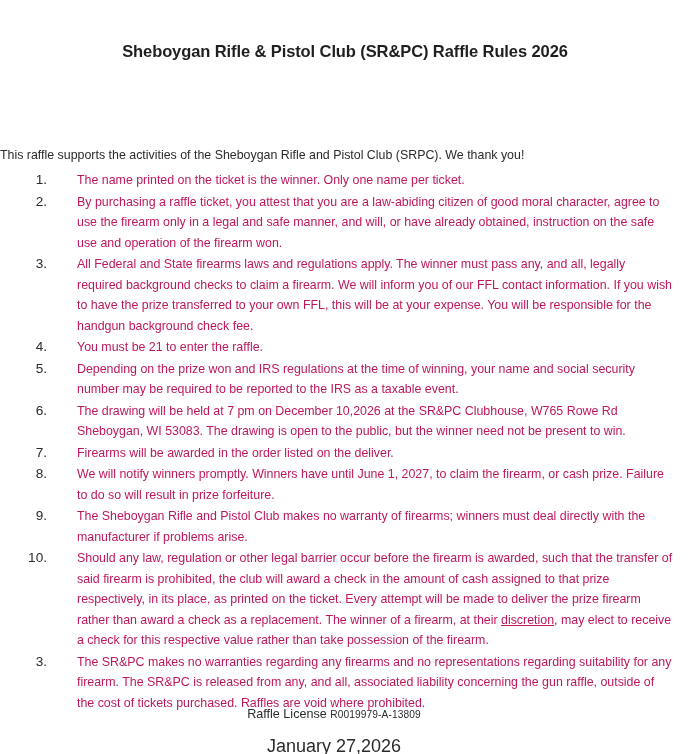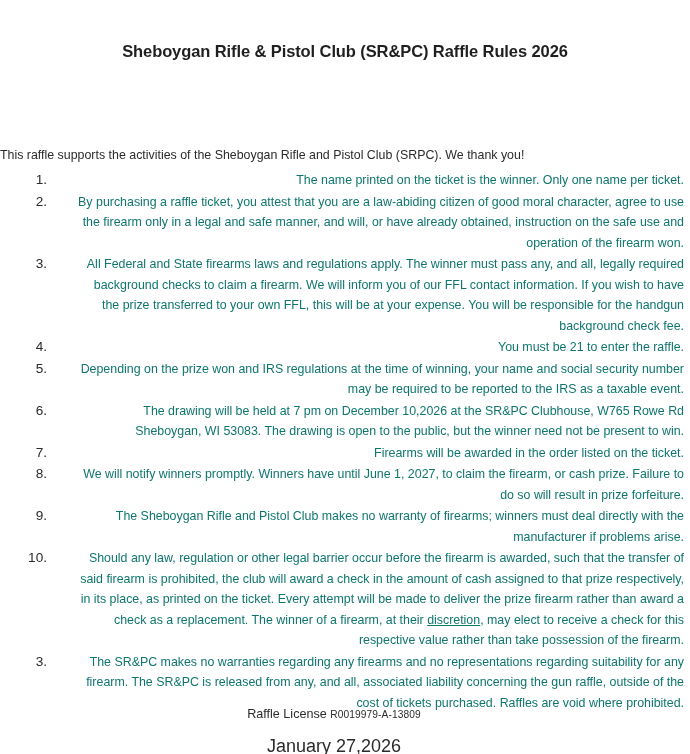--- a/index.html
+++ b/index.html
@@ -66,26 +66,26 @@
     flex: 0 0 55px;
     text-align: right;
     padding-right: 8px;
     box-sizing: border-box;
     font-size: 13.6px;
     line-height: 20.5px;
     color: #2b2b2b;
   }
   .rule-text {
     flex: 1 1 auto;
-    padding-right: 6px;
+    padding-right: 16px;
     padding-left: 22px;
     font-size: 12.4px;
     line-height: 20.5px;
-    color: #0f766e;
-    text-align: right;
+    color: #be185d;
+    text-align: left;
   }
   .rule-item.tight .rule-text {
     padding-left: 14px;
   }
   .rule-text u {
     text-decoration: underline;
     text-underline-offset: 1px;
   }
 
   
@@ -145,21 +145,21 @@
       <div class="rule-text">Depending on the prize won and IRS regulations at the time of winning, your name and social security number may be required to be reported to the IRS as a taxable event.</div>
     </div>
 
     <div class="rule-item">
       <div class="rule-num">6.</div>
       <div class="rule-text">The drawing will be held at 7 pm on December 10,2026 at the SR&amp;PC Clubhouse, W765 Rowe Rd Sheboygan, WI 53083.  The drawing is open to the public, but the winner need not be present to win.</div>
     </div>
 
     <div class="rule-item">
       <div class="rule-num">7.</div>
-      <div class="rule-text">Firearms will be awarded in the order listed on the ticket.</div>
+      <div class="rule-text">Firearms will be awarded in the order listed on the deliver.</div>
     </div>
 
     <div class="rule-item">
       <div class="rule-num">8.</div>
       <div class="rule-text">We will notify winners promptly.  Winners have until June 1, 2027, to claim the firearm, or cash prize.  Failure to do so will result in prize forfeiture.</div>
     </div>
 
     <div class="rule-item">
       <div class="rule-num">9.</div>
       <div class="rule-text">The Sheboygan Rifle and Pistol Club makes no warranty of firearms; winners must deal directly with the manufacturer if problems arise.</div>

